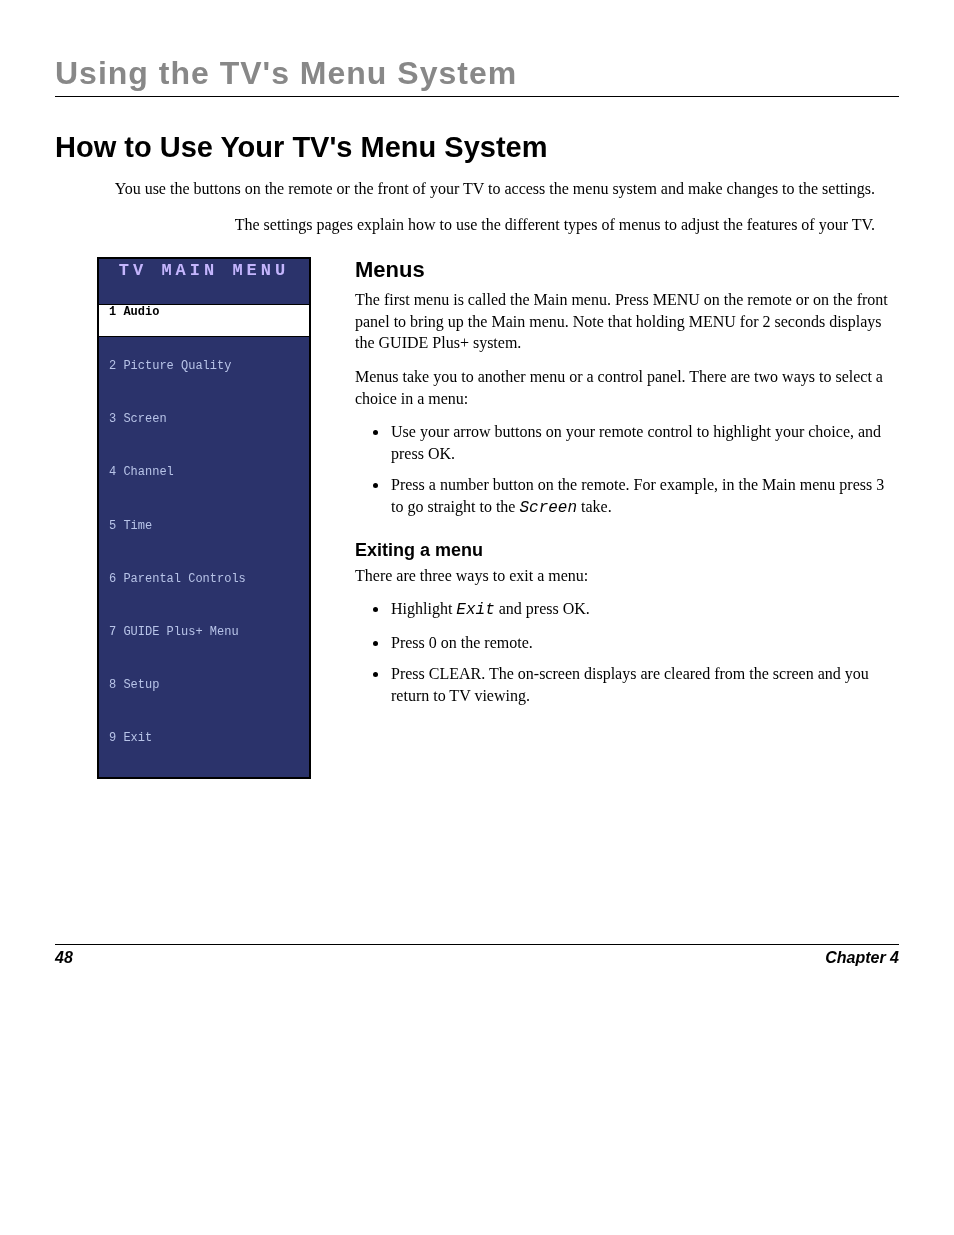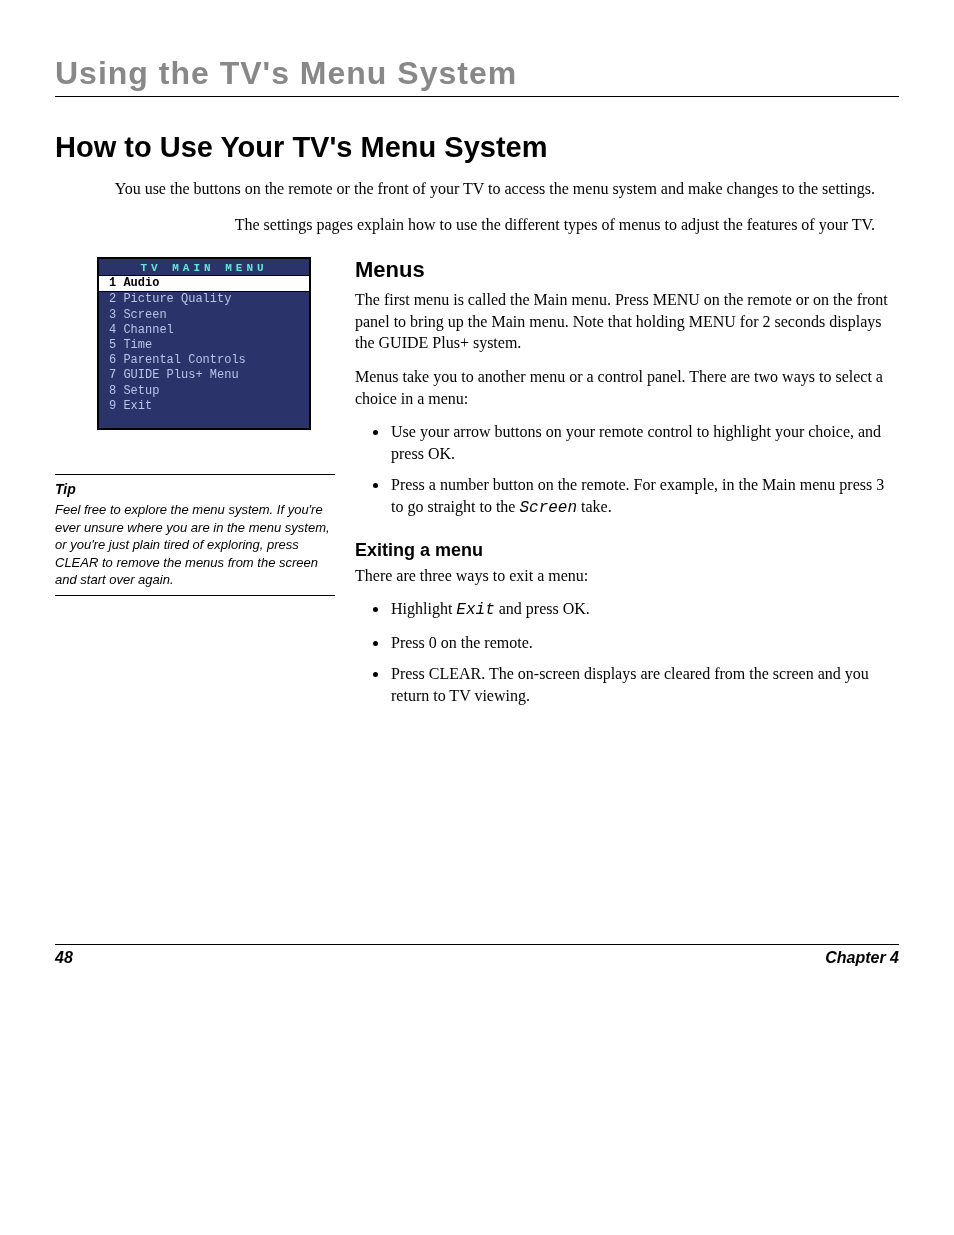--- a/index.html
+++ b/index.html
@@ -92,27 +92,28 @@
     color: #b8c4e8;
     font-family: "Courier New", monospace;
     font-size: 12px;
     line-height: 1.1;
     padding-bottom: 14px;
   }
   .tv-menu-title {
     text-align: center;
     letter-spacing: 4px;
     font-weight: bold;
-    color: #5eead4;
+    color: #c4b5fd;
     padding: 3px 0 1px 0;
-    font-size: 11px;
+    font-size: 17px;
   }
   .tv-menu-row {
-    padding: 1px 0 1px 10px;
+    padding: 1px 0 17px 10px;
     white-space: pre;
+    margin-top: 22px;
   }
   .tv-menu-row.selected {
     background: #fff;
     color: #000;
     border-top: 1px solid #000;
     border-bottom: 1px solid #000;
     font-weight: bold;
   }
   
   .tip-box {
@@ -183,26 +184,20 @@
             <div class="tv-menu-row">3 Screen</div>
             <div class="tv-menu-row">4 Channel</div>
             <div class="tv-menu-row">5 Time</div>
             <div class="tv-menu-row">6 Parental Controls</div>
             <div class="tv-menu-row">7 GUIDE Plus+ Menu</div>
             <div class="tv-menu-row">8 Setup</div>
             <div class="tv-menu-row">9 Exit</div>
           </div>
       </div>
 
-      <div class="tip-box">
-        <hr class="tip-rule">
-        <div class="tip-head">Tip</div>
-        <div class="tip-body">Feel free to explore the menu system. If you're ever unsure where you are in the menu system, or you're just plain tired of exploring, press CLEAR to remove the menus from the screen and start over again.</div>
-        <hr class="tip-rule">
-      </div>
     </div>
 
     <div class="right-col">
       <h3 class="h2">Menus</h3>
       <p class="body-p">The first menu is called the Main menu. Press MENU on the remote or on the front panel to bring up the Main menu. Note that holding MENU for 2 seconds displays the GUIDE Plus+ system.</p>
       <p class="body-p">Menus take you to another menu or a control panel. There are two ways to select a choice in a menu:</p>
       <ul class="body-list">
         <li>Use your arrow buttons on your remote control to highlight your choice, and press OK.</li>
         <li>
           <span>Press a number button on the remote. For example, in the Main menu press 3 to go straight to the </span><span class="screen-word">Screen</span><span> take.</span>

